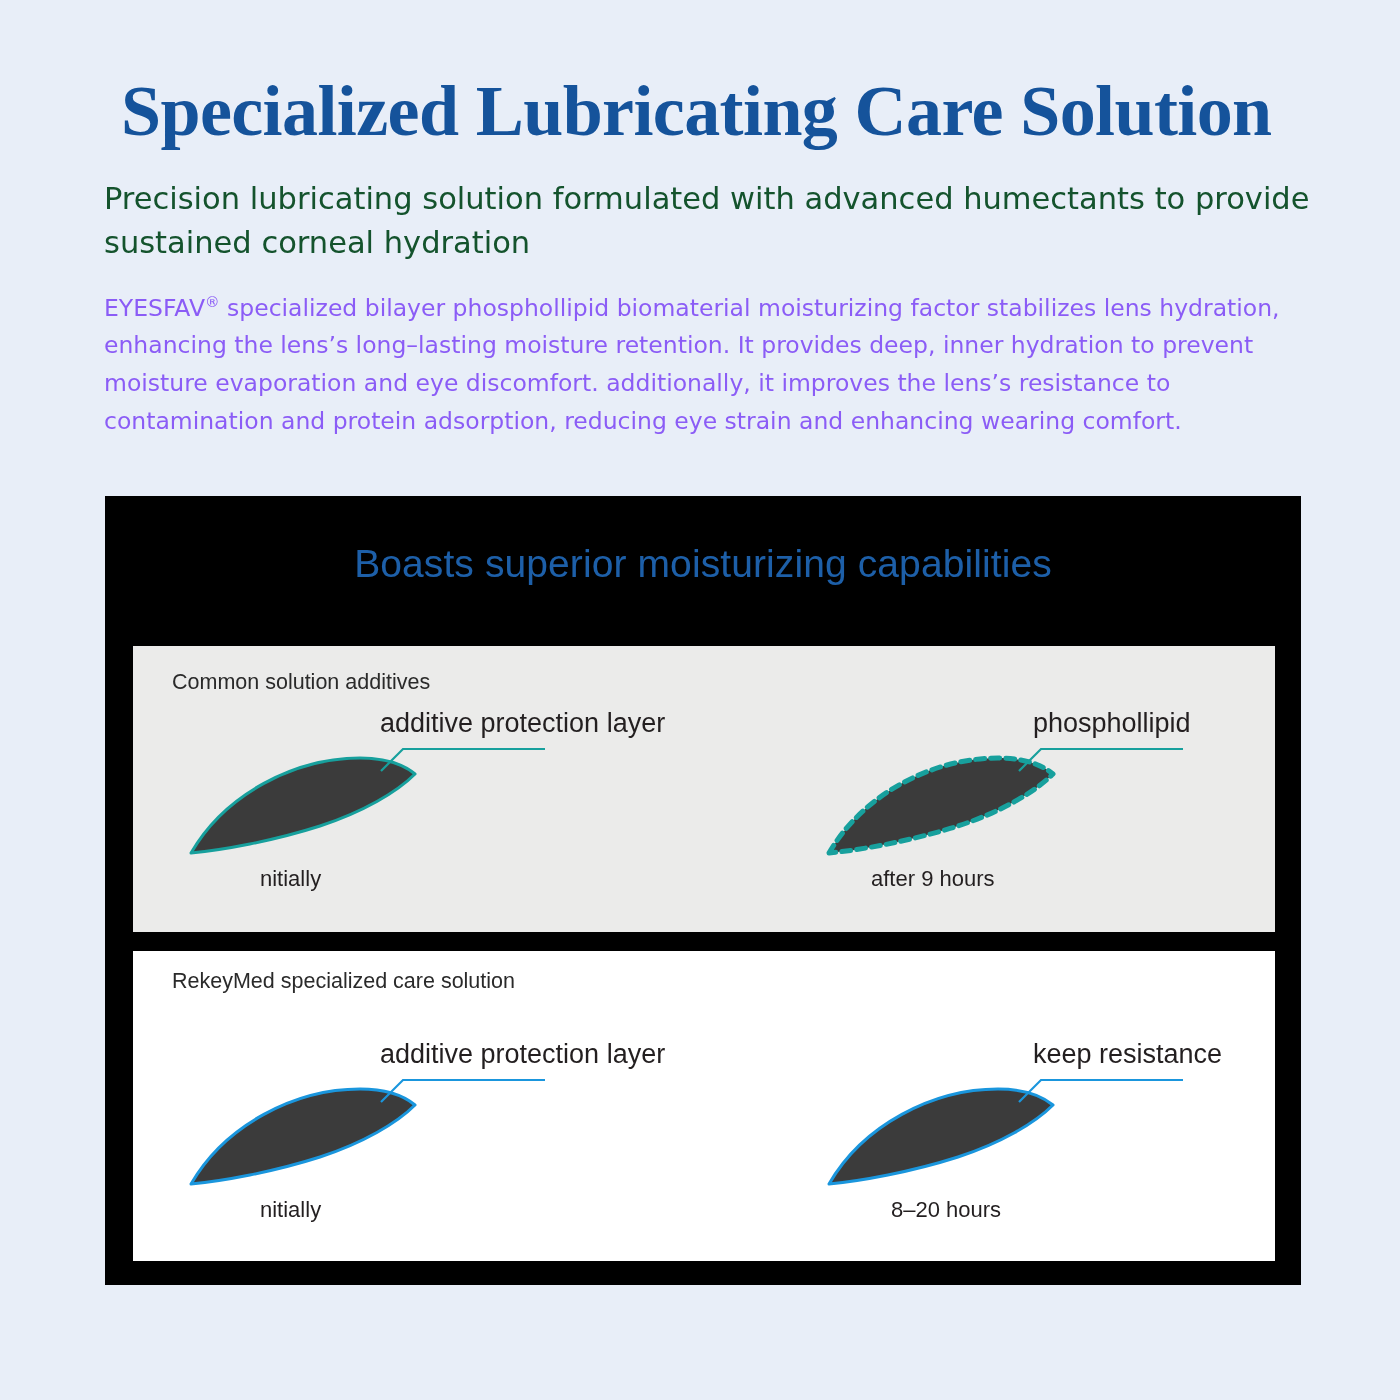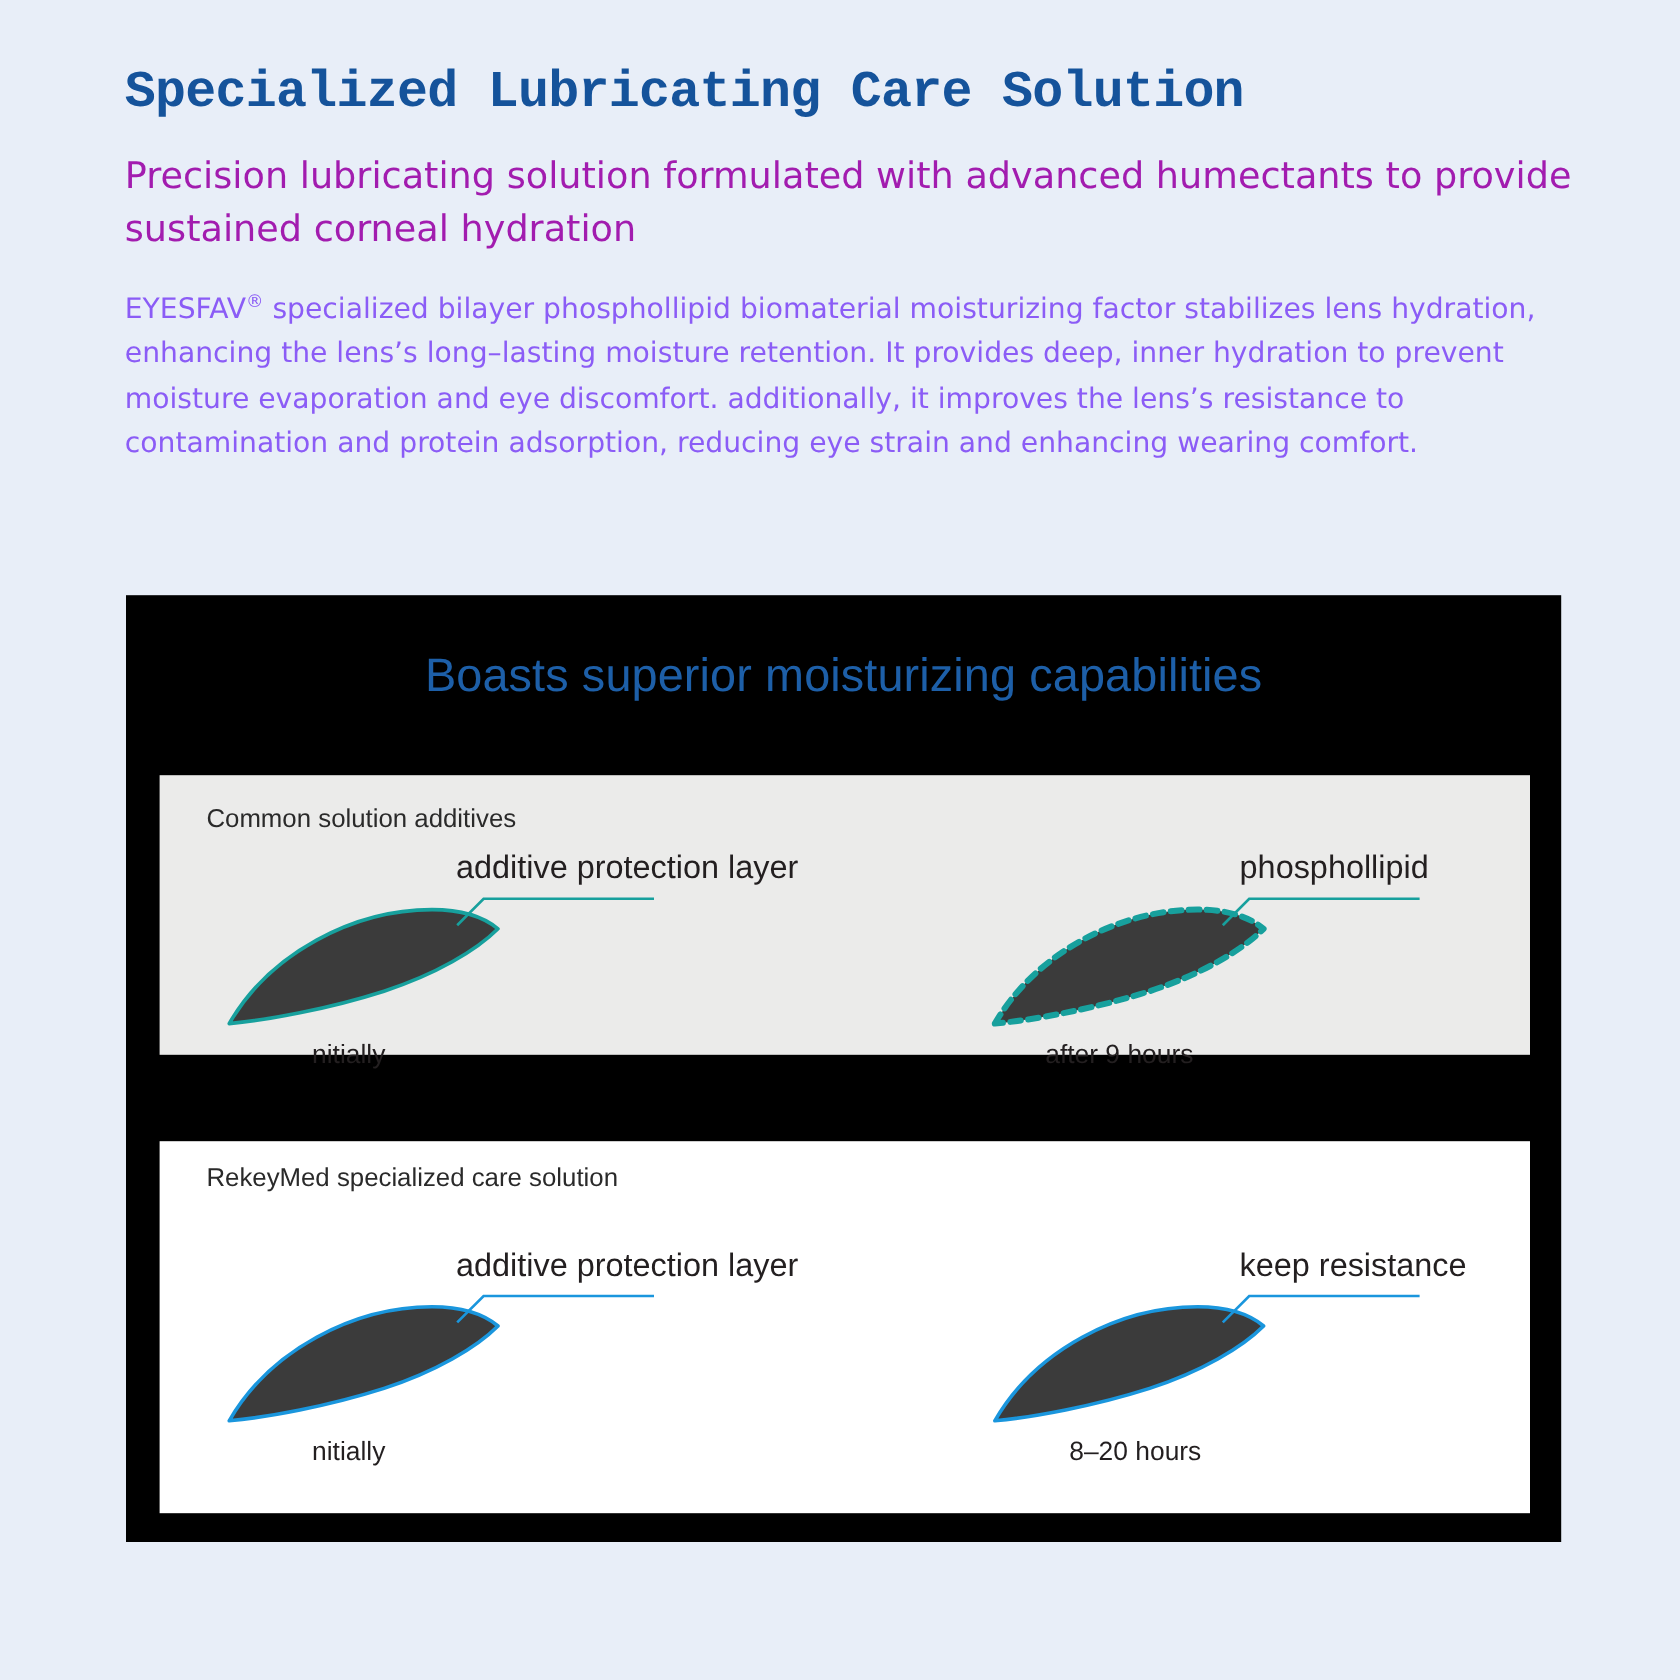--- a/index.html
+++ b/index.html
@@ -16,34 +16,34 @@
   }
 
   
   .header {
     position: absolute;
     left: 104px;
     top: 52px;
     width: 1232px;
   }
   .page-title {
-    font-family: Liberation Mono, monospace;
-    font-size: 43px;
+    font-family: Liberation Serif, serif;
+    font-size: 72px;
     font-weight: 700;
     line-height: 1.18;
     color: #15539b;
     letter-spacing: -0.6px;
-    margin: 0;
+    margin: 17px;
   }
   .page-subtitle {
     font-family: "DejaVu Sans", sans-serif;
     font-size: 30.5px;
     font-weight: 400;
     line-height: 1.44;
-    color: #a21caf;
+    color: #14532d;
     margin: 23px 0 0 0;
     max-width: 1240px;
   }
   .page-body {
     font-family: "DejaVu Sans", sans-serif;
     font-size: 23.5px;
     font-weight: 400;
     line-height: 1.60;
     color: #8b5cf6;
     margin: 25px 0 0 0;
@@ -76,21 +76,21 @@
   }
 
   
   .panel {
     position: absolute;
     left: 28px;
     width: 1142px;
   }
   .panel-top {
     top: 150px;
-    height: 233px;
+    height: 286px;
     background: #ebebea;
   }
   .panel-bottom {
     top: 455px;
     height: 310px;
     background: #ffffff;
   }
   .panel-label {
     position: absolute;
     left: 39px;

